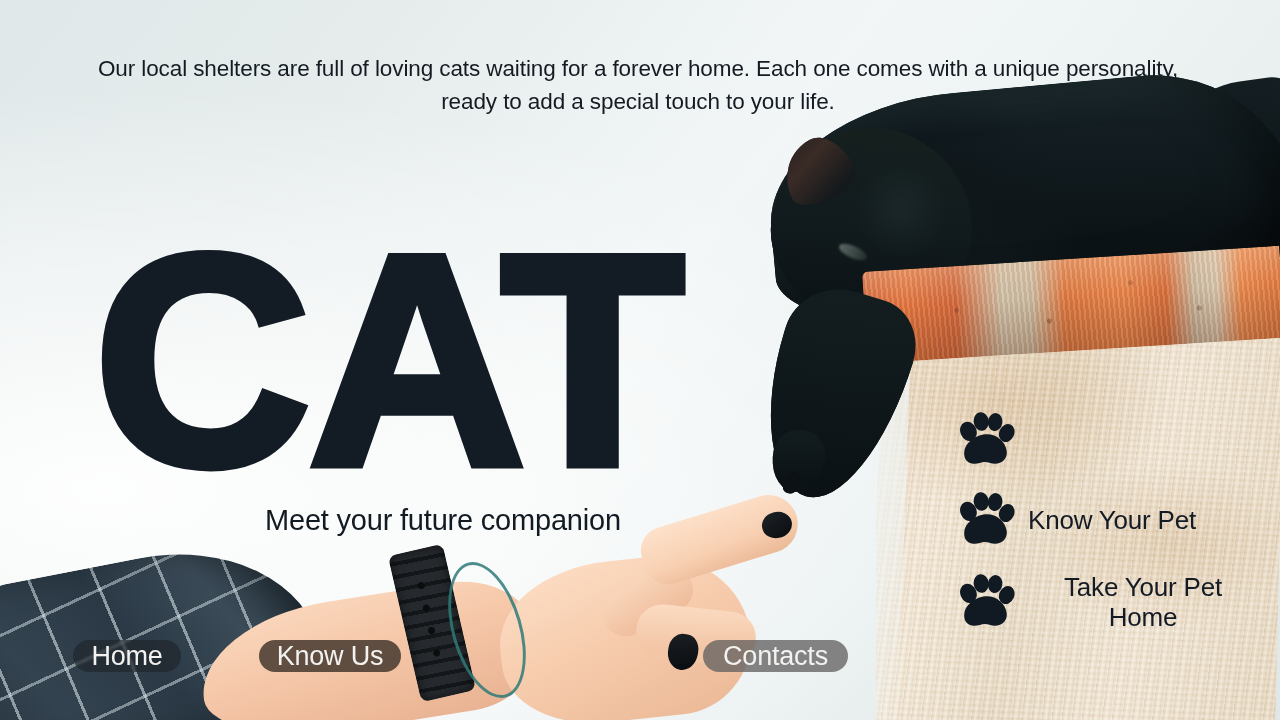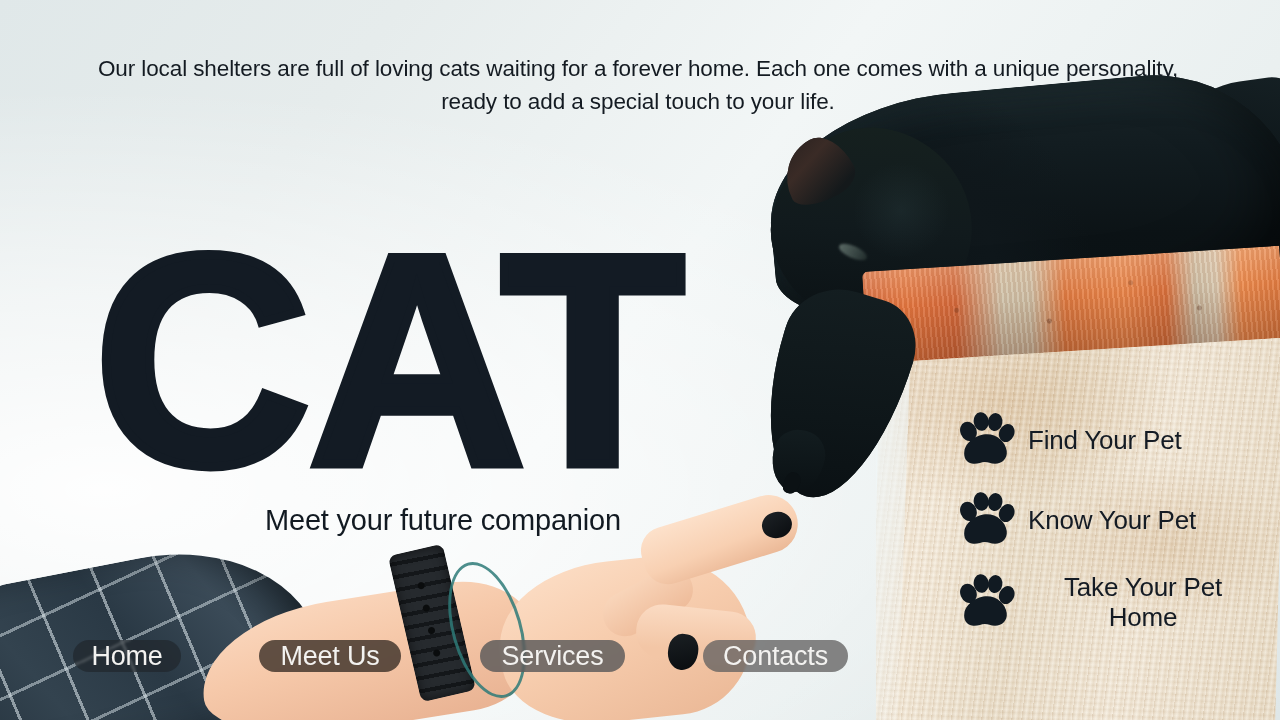--- a/index.html
+++ b/index.html
@@ -398,21 +398,20 @@
         <svg viewBox="0 0 100 96" width="58" height="56" aria-hidden="true">
           <g fill="#111a22">
             <ellipse cx="18" cy="33" rx="14" ry="17" transform="rotate(-22 18 33)"></ellipse>
             <ellipse cx="40" cy="16" rx="13" ry="16" transform="rotate(-8 40 16)"></ellipse>
             <ellipse cx="64" cy="17" rx="12.5" ry="15.5" transform="rotate(9 64 17)"></ellipse>
             <ellipse cx="84" cy="36" rx="13" ry="16" transform="rotate(24 84 36)"></ellipse>
             <path d="M50 38c17 0 32 13 34 29 1.6 13-8 22-20 22-8 0-12-3-18-3s-12 4-20 3c-11-1.4-17-10-15-22C13.5 51 33 38 50 38z"></path>
           </g>
         </svg>
       </span>
-      <span class="feat-label">Find Your Pet</span>
     </div>
 
     <div class="feat-row">
       <span class="paw">
         <svg viewBox="0 0 100 96" width="58" height="56" aria-hidden="true">
           <g fill="#111a22">
             <ellipse cx="18" cy="33" rx="14" ry="17" transform="rotate(-22 18 33)"></ellipse>
             <ellipse cx="40" cy="16" rx="13" ry="16" transform="rotate(-8 40 16)"></ellipse>
             <ellipse cx="64" cy="17" rx="12.5" ry="15.5" transform="rotate(9 64 17)"></ellipse>
             <ellipse cx="84" cy="36" rx="13" ry="16" transform="rotate(24 84 36)"></ellipse>
@@ -435,18 +434,17 @@
           </g>
         </svg>
       </span>
       <span class="feat-label" style="text-align:center;">Take Your Pet Home</span>
     </div>
 
   </div>
 
   <nav class="nav">
     <div class="nav-btn nav-home">Home</div>
-    <div class="nav-btn nav-about">Meet Us</div>
-    <div class="nav-btn nav-services">Services</div>
+    <div class="nav-btn nav-about">Know Us</div>
     <div class="nav-btn nav-contacts">Contacts</div>
   </nav>
 
 </div>
 
 </body></html>

